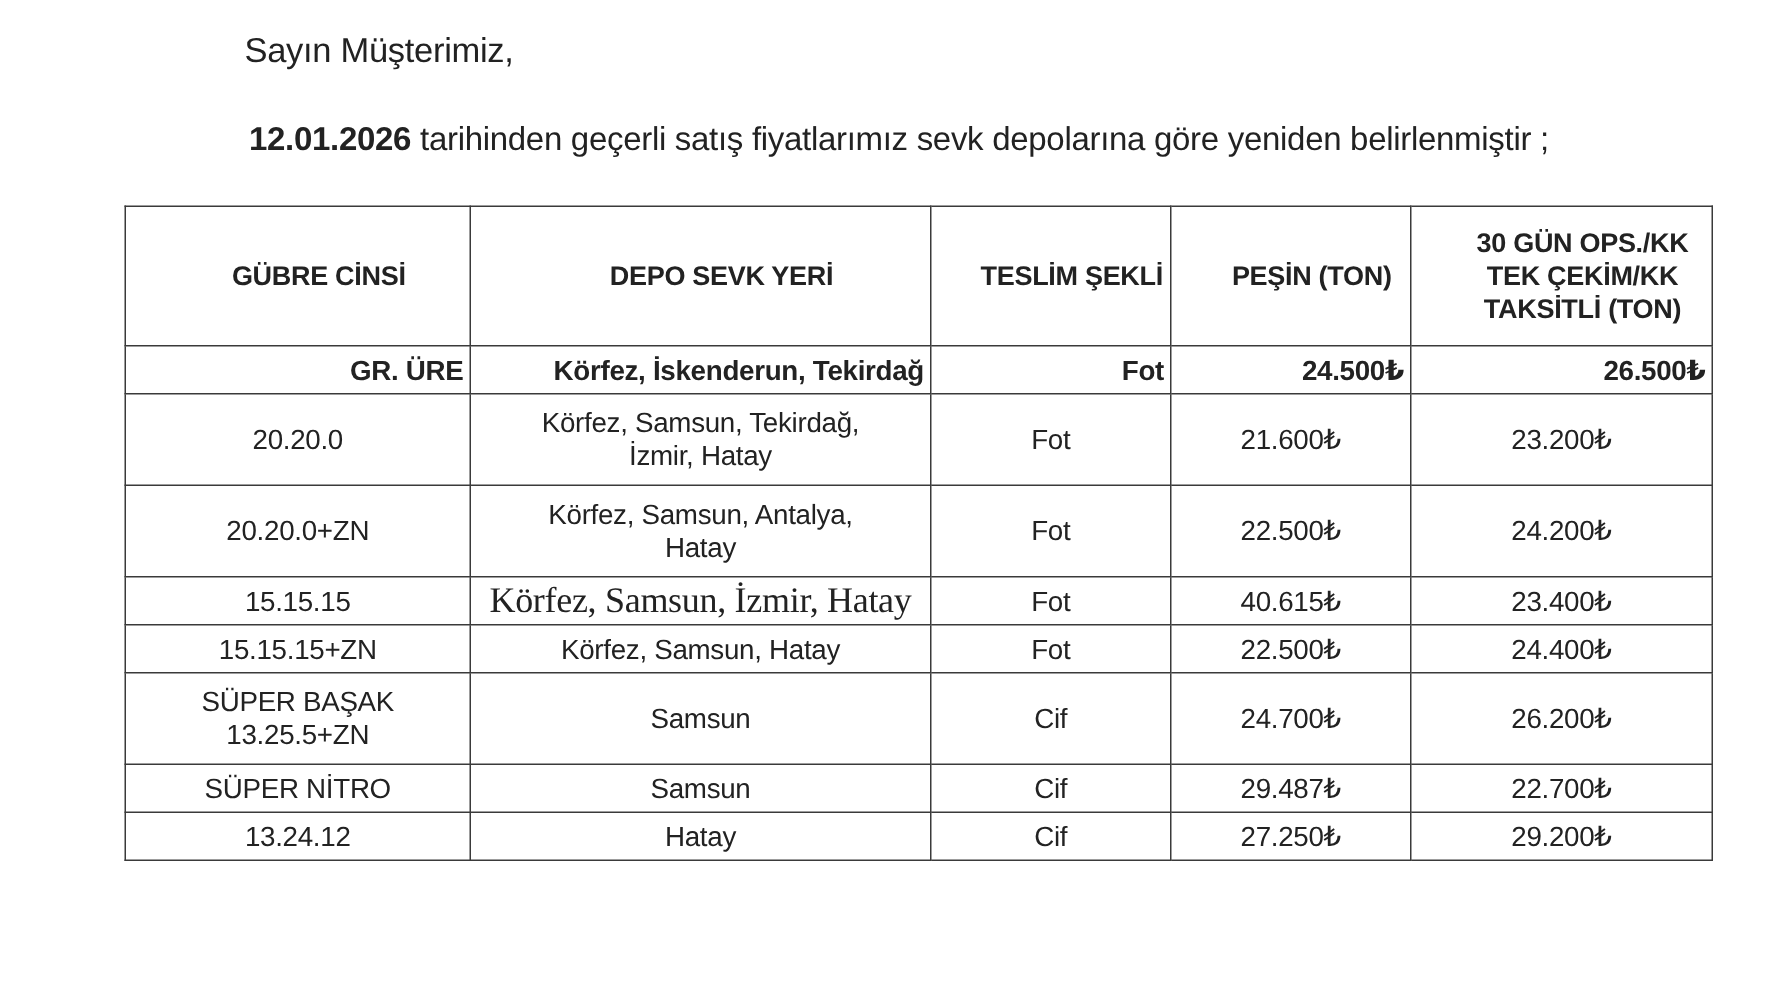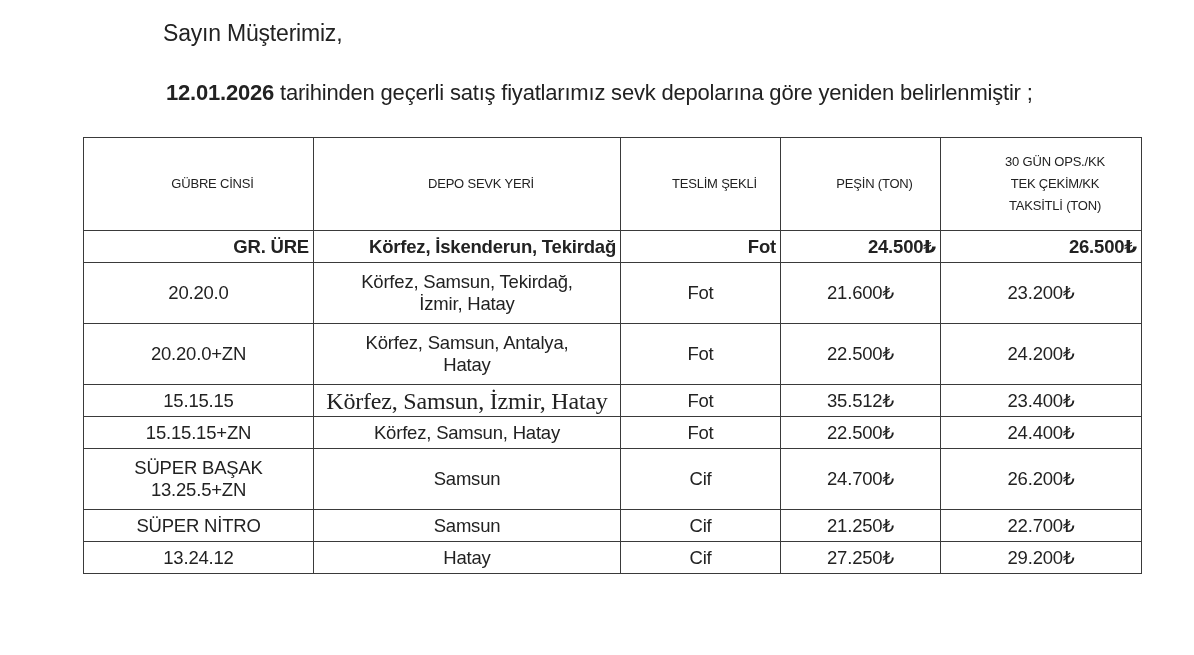--- a/index.html
+++ b/index.html
@@ -45,23 +45,23 @@
   table.price-table th,
   table.price-table td {
     border: 1.6px solid #3a3a3a;
     text-align: center;
     vertical-align: middle;
     padding: 0 4px;
     line-height: 22px;
     letter-spacing: -0.2px;
   }
   table.price-table th {
-    font-weight: normal;
+    font-weight: bold;
     height: 92px;
-    font-size: 13px;
+    font-size: 18px;
     padding-left: 32px;
   }
   tr.bold-row td {
     font-weight: bold;
     text-align: right;
   }
   tr.h33 td { height: 31px; }
   tr.h62 td { height: 60px; }
   col.c1 { width: 230px; }
   col.c2 { width: 307px; }
@@ -122,21 +122,21 @@
         <div>Hatay</div>
       </td>
       <td>Fot</td>
       <td>22.500₺</td>
       <td>24.200₺</td>
     </tr>
     <tr class="h33">
       <td>15.15.15</td>
       <td style="font-family: 'Liberation Serif', serif; font-size: 24px;">Körfez, Samsun, İzmir, Hatay</td>
       <td>Fot</td>
-      <td>35.512₺</td>
+      <td>40.615₺</td>
       <td>23.400₺</td>
     </tr>
     <tr class="h33">
       <td>15.15.15+ZN</td>
       <td>Körfez, Samsun, Hatay</td>
       <td>Fot</td>
       <td>22.500₺</td>
       <td>24.400₺</td>
     </tr>
     <tr class="h62">
@@ -146,21 +146,21 @@
       </td>
       <td>Samsun</td>
       <td>Cif</td>
       <td>24.700₺</td>
       <td>26.200₺</td>
     </tr>
     <tr class="h33">
       <td>SÜPER NİTRO</td>
       <td>Samsun</td>
       <td>Cif</td>
-      <td>21.250₺</td>
+      <td>29.487₺</td>
       <td>22.700₺</td>
     </tr>
     <tr class="h33">
       <td>13.24.12</td>
       <td>Hatay</td>
       <td>Cif</td>
       <td>27.250₺</td>
       <td>29.200₺</td>
     </tr>
   </tbody>

